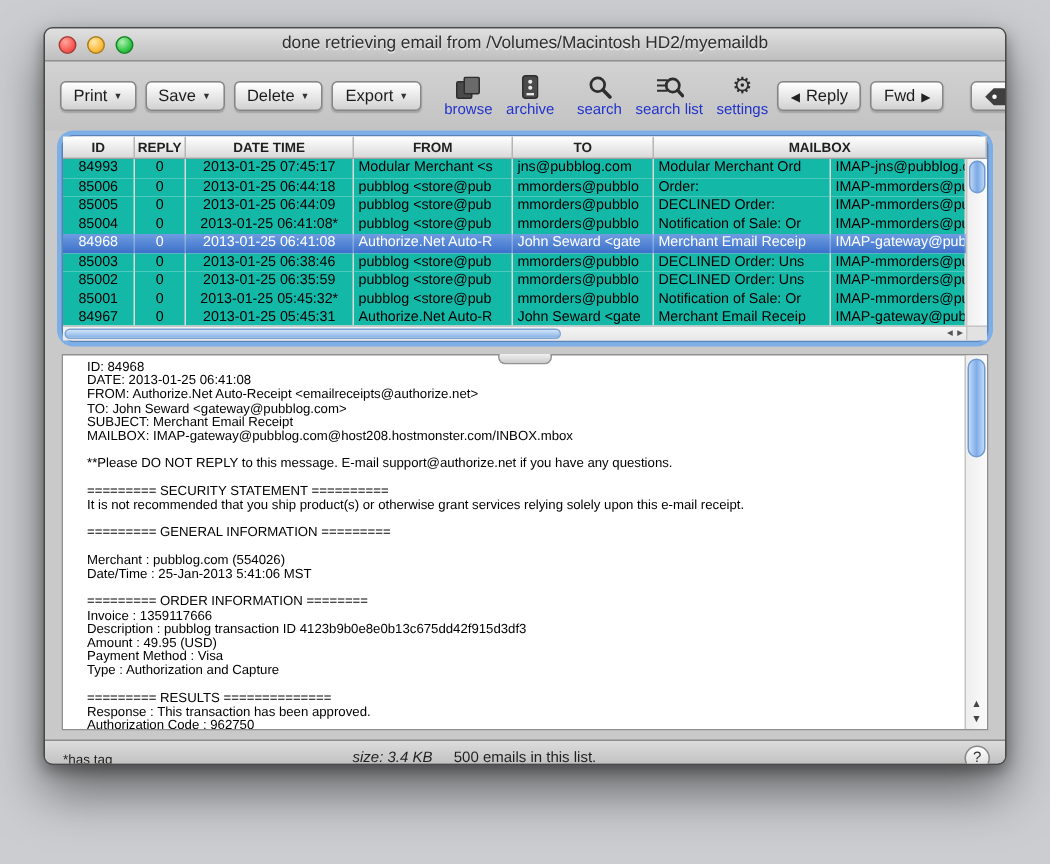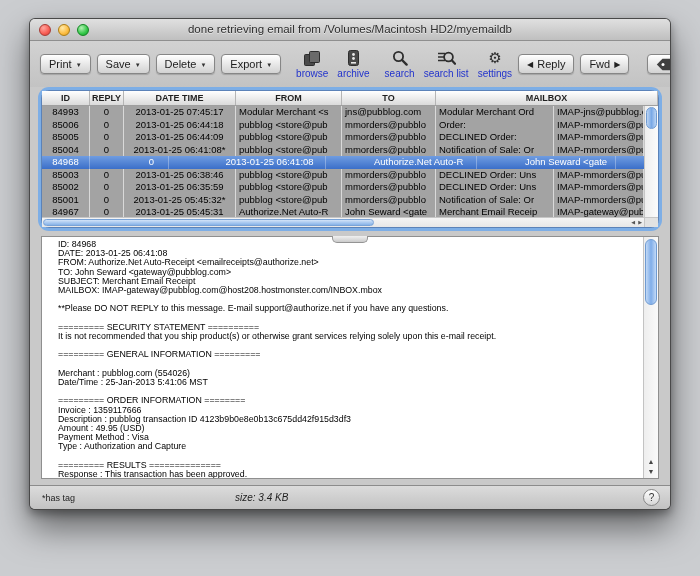--- a/index.html
+++ b/index.html
@@ -47,24 +47,24 @@
   
   .table-wrap { flex:none; height:138px; margin:3px 11px 0; position:relative;
     background:#fff; border:1px solid #5b82b8; border-radius:8px;
     box-shadow:0 0 0 3px var(--focus-ring,#7daee6); }
   .thead { display:flex; height:15px; background:linear-gradient(#ffffff,#dadada);
     border-bottom:1px solid #9f9f9f; overflow:hidden; }
   .th { flex:0 0 auto; font-size:9px; font-weight:bold; color:#1f1f1f;
     display:flex; align-items:center; justify-content:center;
     border-right:1px solid #b5b5b5; overflow:hidden; white-space:nowrap; }
   .tbody { position:absolute; top:15px; left:0; right:14px; bottom:10px; overflow:hidden; background:#fff; }
-  .tr { display:flex; height:12.5px; background:#a3a3a3; }
+  .tr { display:flex; height:12.5px; background:#14b8a6; }
   .td { flex:0 0 auto; font-size:9.5px; line-height:12.5px; color:#000; padding:0 3px;
     border-right:1px solid #d9d9d9; overflow:hidden; white-space:nowrap; }
-  .tr.selected { background:linear-gradient(180deg,#6f9ce1,var(--selection-blue,#3b6fc9));gap:45px; }
+  .tr.selected { background:linear-gradient(180deg,#6f9ce1,var(--selection-blue,#3b6fc9)); }
   .tr.selected .td { color:#fff; border-right-color:rgba(255,255,255,.3); }
   .c1 { width:48px; text-align:center; }
   .c2 { width:34px; text-align:center; }
   .c3 { width:112px; text-align:center; }
   .c4 { width:106px; }
   .c5 { width:94px; }
   .c6 { width:118px; }
   .c7 { flex:1 1 auto; min-width:0; }
   .vscroll { position:absolute; top:15px; right:0; bottom:10px; width:14px;
     background:linear-gradient(90deg,#efefef,#fbfbfb); border-left:1px solid #c6c6c6; }
@@ -86,21 +86,21 @@
   .detail-text { position:absolute; top:0; left:0; right:15px; bottom:0; padding:3px 16px;
     font-size:8.8px; line-height:9.2px; color:#000; white-space:pre-wrap; overflow:hidden; }
   .dscroll { position:absolute; top:0; right:0; bottom:0; width:15px;
     background:linear-gradient(90deg,#eeeeee,#fafafa); border-left:1px solid #c3c3c3; }
   .dthumb { position:absolute; top:2px; left:1px; right:1px; height:66px; border-radius:7px;
     background:linear-gradient(90deg,#c2d9f6,#7fade9 50%,#c2d9f6); border:1px solid #6f9bd2; }
   .darrows { position:absolute; bottom:2px; left:0; right:0; display:flex; flex-direction:column;
     align-items:center; gap:1px; }
   .sarr { font-size:7px; color:#444; line-height:9px; }
   
-  .statusbar { flex:none; height:24px; position:relative;
+  .statusbar { flex:none; height:16px; position:relative;
     background:linear-gradient(#dcdcdc,#c2c2c2); border-top:1px solid #8c8c8c; }
   .st-hastag { position:absolute; left:12px; top:7px; font-size:9px; color:#1f1f1f; }
   .st-size { position:absolute; left:205px; top:6px; font-size:10px; color:#1f1f1f;font-style:italic; }
   .st-count { position:absolute; left:0; right:0; top:6px; text-align:center; font-size:10px; color:#1f1f1f; }
   .help { position:absolute; right:10px; top:3px; width:17px; height:17px; border-radius:50%;
     background:linear-gradient(#ffffff,#d6d6d6); border:1px solid #868686; font-size:10px; color:#333;
     display:flex; align-items:center; justify-content:center; }
 </style>
 </head>
 <body>
@@ -349,16 +349,17 @@
       <div class="darrows">
         <span class="sarr">▲</span>
         <span class="sarr">▼</span>
       </div>
     </div>
   </div>
 
   <div class="statusbar">
     <span class="st-hastag">*has tag</span>
     <span class="st-size">size: 3.4 KB</span>
+    <span class="st-count">500 emails in this list.</span>
     <button class="help">?</button>
   </div>
 
 </div>
 
 </body></html>

